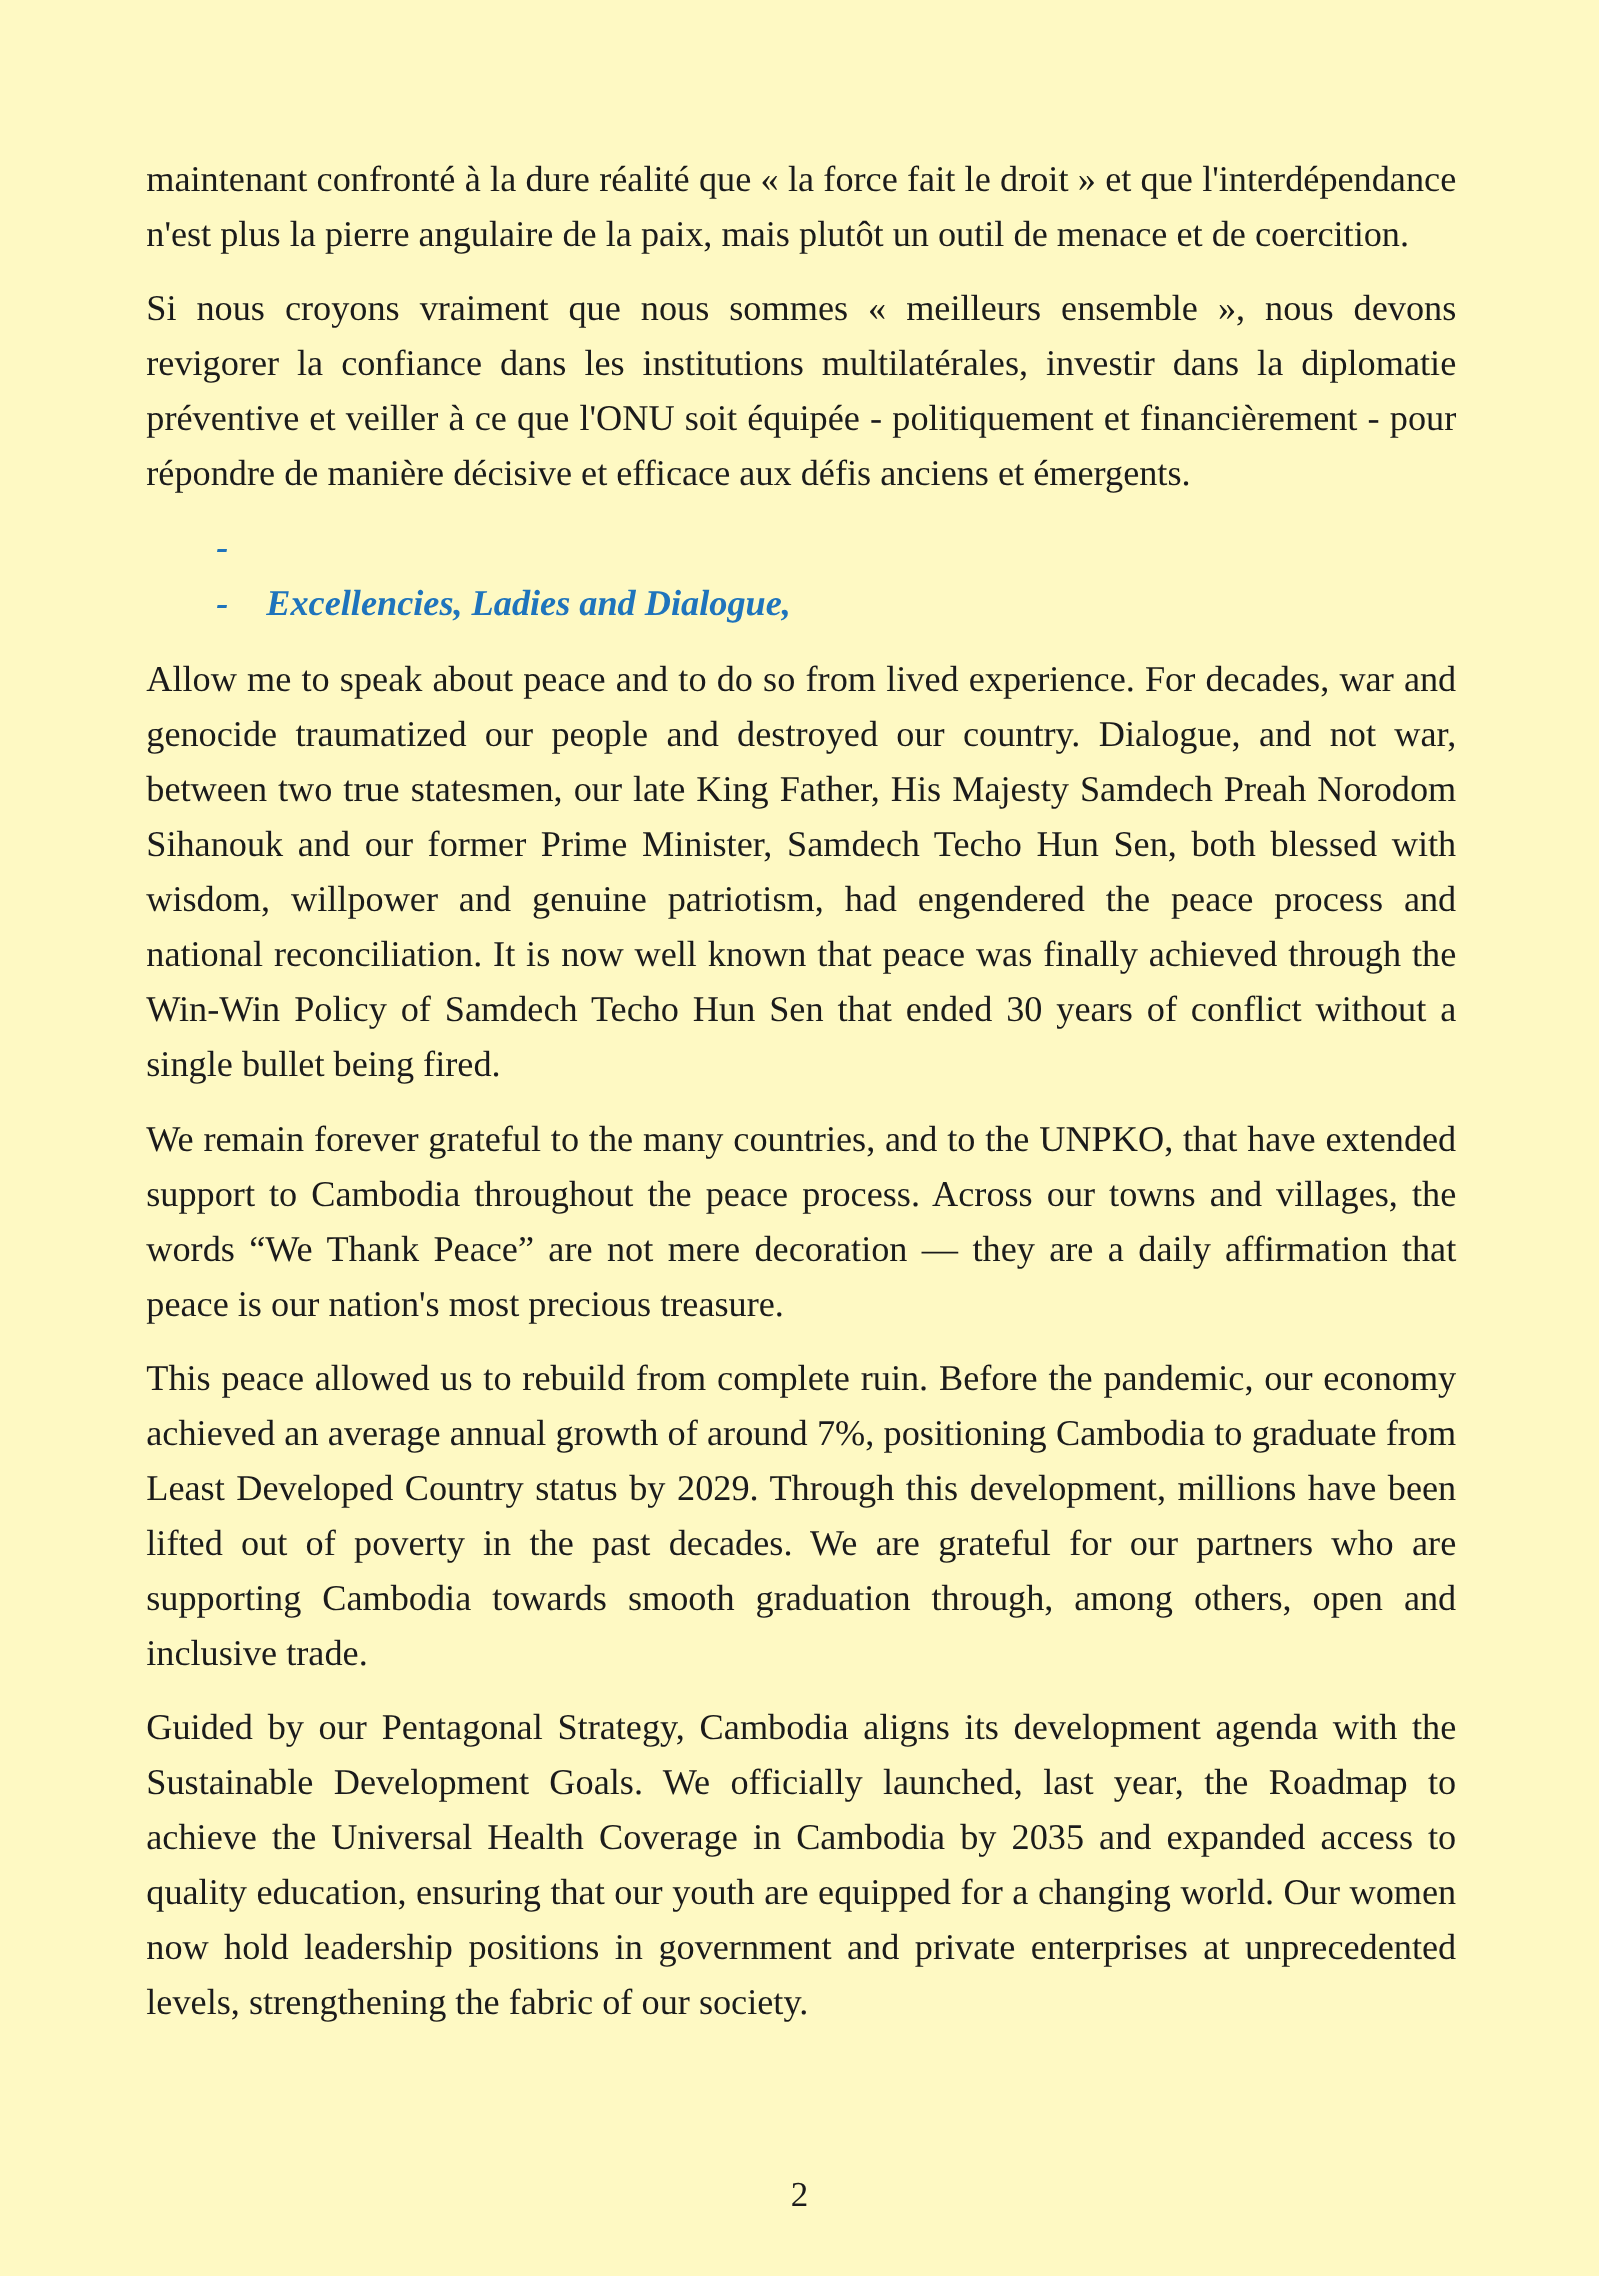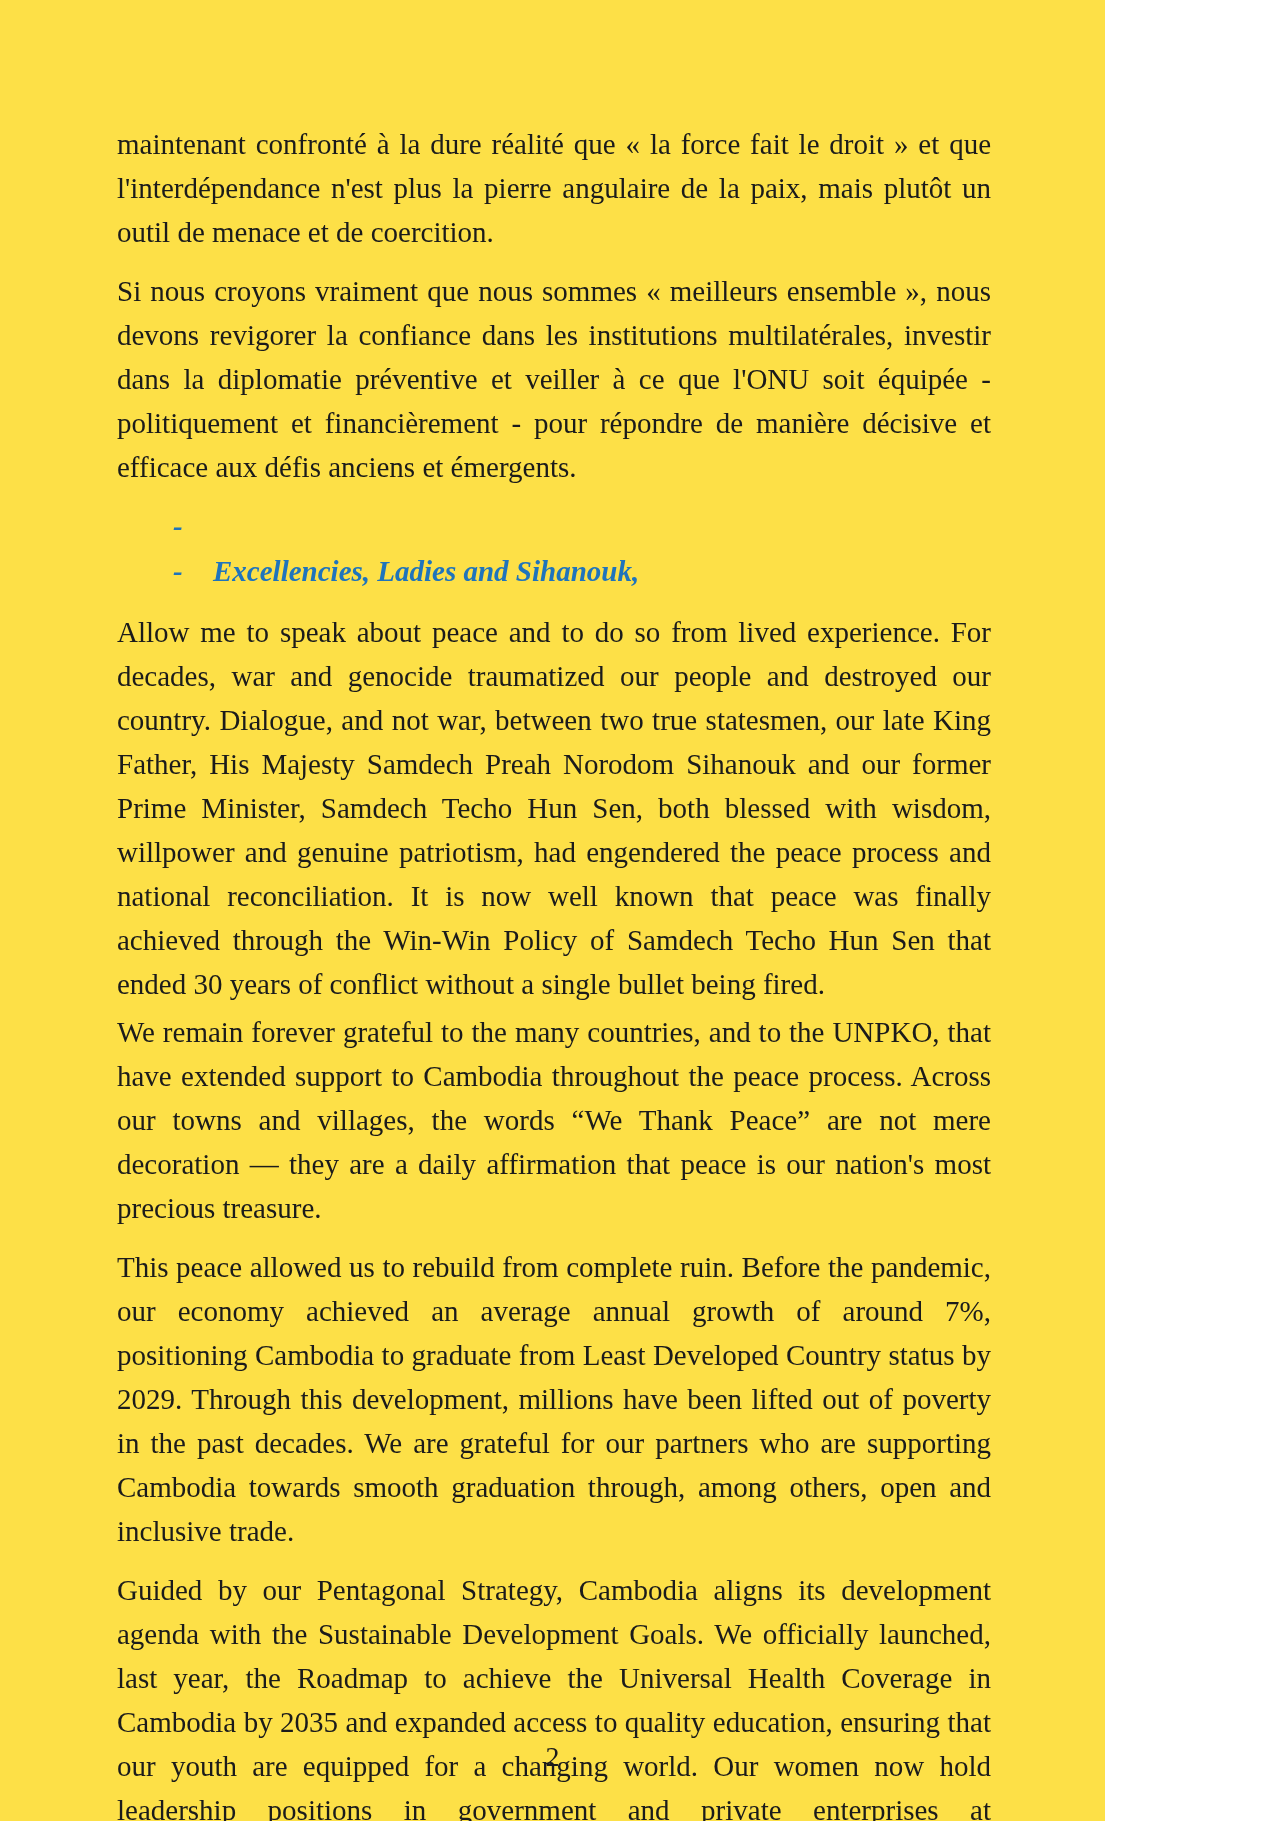--- a/index.html
+++ b/index.html
@@ -2,41 +2,41 @@
 <html><head>
 <meta charset="utf-8">
 <style>
   * { margin: 0; padding: 0; box-sizing: border-box; }
   html, body {
     background: #ffffff;
     font-family: "Liberation Serif", "DejaVu Serif", serif;
   }
   .page {
     position: relative;
-    width: 1105px;
+    width: 1279px;
     height: 1821px;
-    background: #fde047;
+    background: #fef9c3;
     color: #1b1b1b;
     overflow: hidden;
   }
   .content {
     position: absolute;
     top: 122px;
     left: 117px;
     right: 114px;
   }
   p.body-para {
     font-size: 29px;
     line-height: 44px;
     text-align: justify;
     color: #1b1b1b;
     margin-bottom: 15px;
   }
   p.body-para.no-gap {
-    margin-bottom: 4px;
+    margin-bottom: 16px;
   }
   .salutation-list {
     list-style: none;
     margin: 13px 0 16px 0;
     padding-left: 56px;
   }
   .salutation-item {
     display: flex;
     font-size: 29px;
     line-height: 45px;
@@ -68,21 +68,21 @@
     <p class="body-para" lang="fr">maintenant confronté à la dure réalité que « la force fait le droit » et que l'interdépendance n'est plus la pierre angulaire de la paix, mais plutôt un outil de menace et de coercition.</p>
 
     <p class="body-para" lang="fr">Si nous croyons vraiment que nous sommes « meilleurs ensemble », nous devons revigorer la confiance dans les institutions multilatérales, investir dans la diplomatie préventive et veiller à ce que l'ONU soit équipée - politiquement et financièrement - pour répondre de manière décisive et efficace aux défis anciens et émergents.</p>
 
     <ul class="salutation-list">
       <li class="salutation-item">
         <span class="salutation-dash">-</span>
       </li>
       <li class="salutation-item">
         <span class="salutation-dash">-</span>
-        <span>Excellencies, Ladies and Sihanouk,</span>
+        <span>Excellencies, Ladies and Dialogue,</span>
       </li>
     </ul>
 
     <p class="body-para no-gap" lang="en">Allow me to speak about peace and to do so from lived experience. For decades, war and genocide traumatized our people and destroyed our country. Dialogue, and not war, between two true statesmen, our late King Father, His Majesty Samdech Preah Norodom Sihanouk and our former Prime Minister, Samdech Techo Hun Sen, both blessed with wisdom, willpower and genuine patriotism, had engendered the peace process and national reconciliation. It is now well known that peace was finally achieved through the Win-Win Policy of Samdech Techo Hun Sen that ended 30 years of conflict without a single bullet being fired.</p>
 
     <p class="body-para" lang="en">We remain forever grateful to the many countries, and to the UNPKO, that have extended support to Cambodia throughout the peace process. Across our towns and villages, the words “We Thank Peace” are not mere decoration — they are a daily affirmation that peace is our nation's most precious treasure.</p>
 
     <p class="body-para" lang="en">This peace allowed us to rebuild from complete ruin. Before the pandemic, our economy achieved an average annual growth of around 7%, positioning Cambodia to graduate from Least Developed Country status by 2029. Through this development, millions have been lifted out of poverty in the past decades. We are grateful for our partners who are supporting Cambodia towards smooth graduation through, among others, open and inclusive trade.</p>
 
     <p class="body-para" lang="en">Guided by our Pentagonal Strategy, Cambodia aligns its development agenda with the Sustainable Development Goals. We officially launched, last year, the Roadmap to achieve the Universal Health Coverage in Cambodia by 2035 and expanded access to quality education, ensuring that our youth are equipped for a changing world. Our women now hold leadership positions in government and private enterprises at unprecedented levels, strengthening the fabric of our society.</p>

